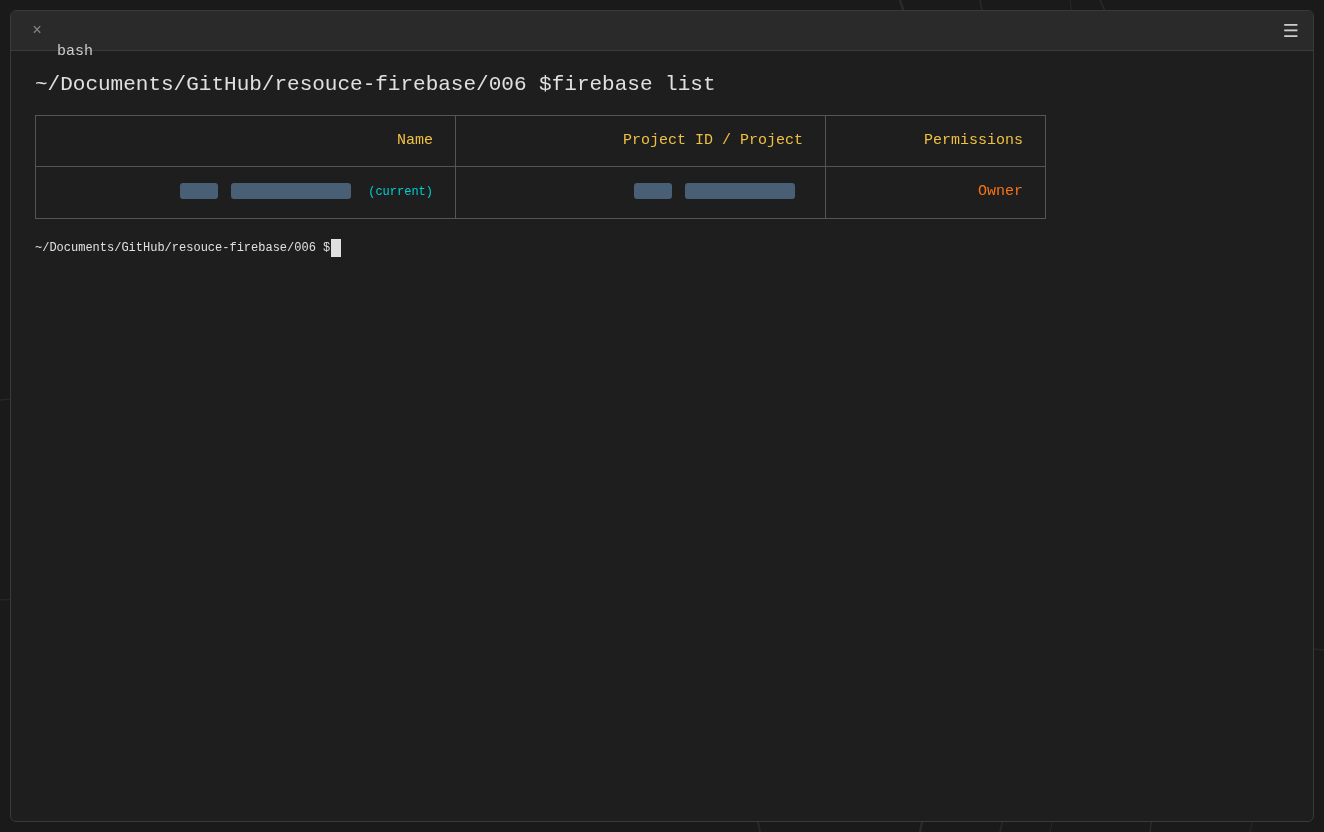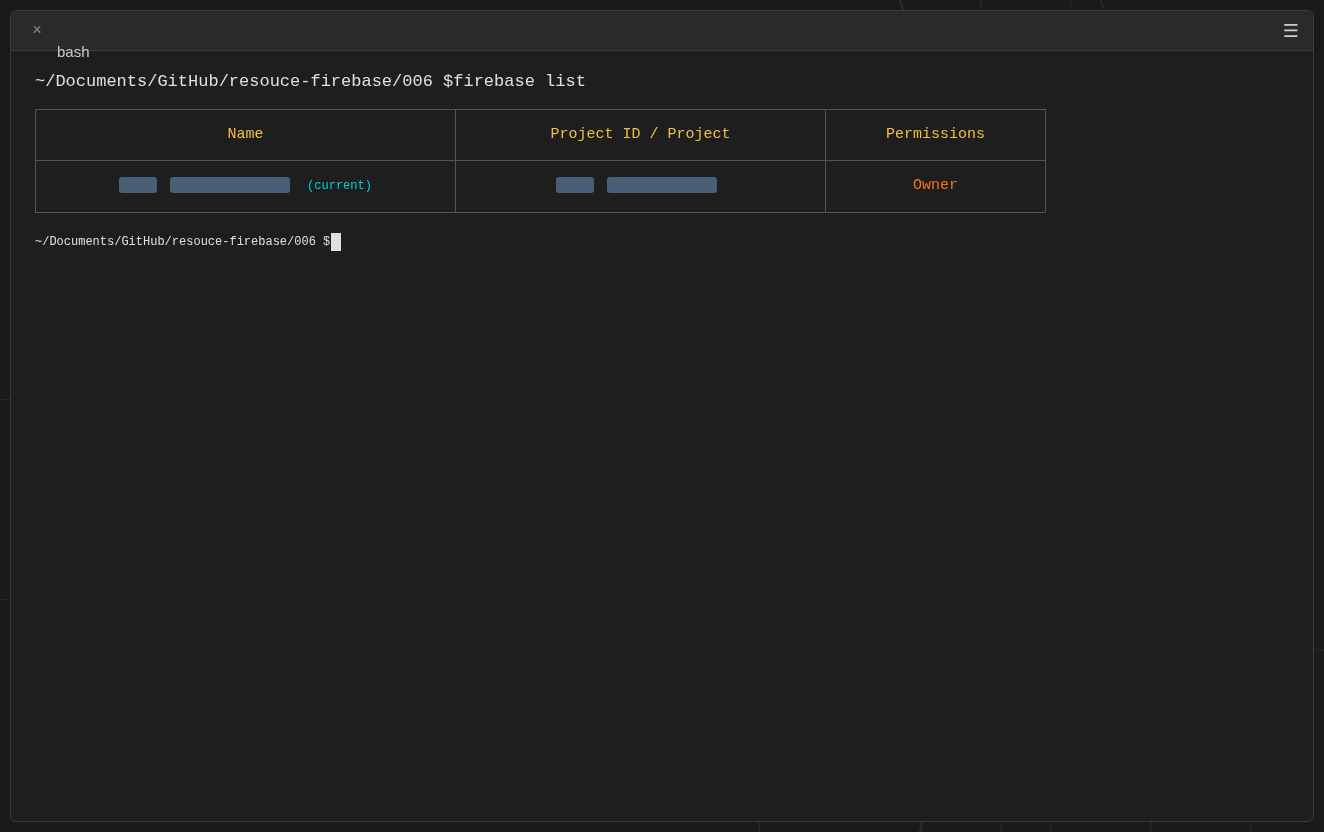--- a/index.html
+++ b/index.html
@@ -60,21 +60,21 @@
 
     .close-x {
       color: #888;
       font-size: 16px;
       line-height: 1;
     }
 
     .terminal-title {
       color: #cccccc;
       font-size: 15px;
-      font-family: Liberation Sans, sans-serif;
+      font-family: Liberation Mono, monospace;
       margin-top: 41px;
     }
 
     .hamburger-icon {
       color: #cccccc;
       font-size: 18px;
       cursor: pointer;
       letter-spacing: -2px;
     }
 
@@ -82,36 +82,36 @@
       flex: 1;
       padding: 18px 24px;
       color: #e0e0e0;
       font-size: 15px;
       line-height: 1.5;
       overflow: hidden;
     }
 
     .prompt-line {
       color: #e0e0e0;
-      font-size: 17px;
+      font-size: 21px;
       margin-bottom: 14px;
       font-family: 'Courier New', Courier, monospace;
     }
 
     .firebase-table {
       border-collapse: collapse;
       margin-bottom: 20px;
       font-family: 'Courier New', Courier, monospace;
     }
 
     .firebase-table th,
     .firebase-table td {
       border: 1px solid #555;
       padding: 14px 22px;
-      text-align: center;
+      text-align: right;
       vertical-align: middle;
     }
 
     .firebase-table th {
       color: #f0c040;
       font-size: 15px;
       font-weight: normal;
     }
 
     .firebase-table td {

